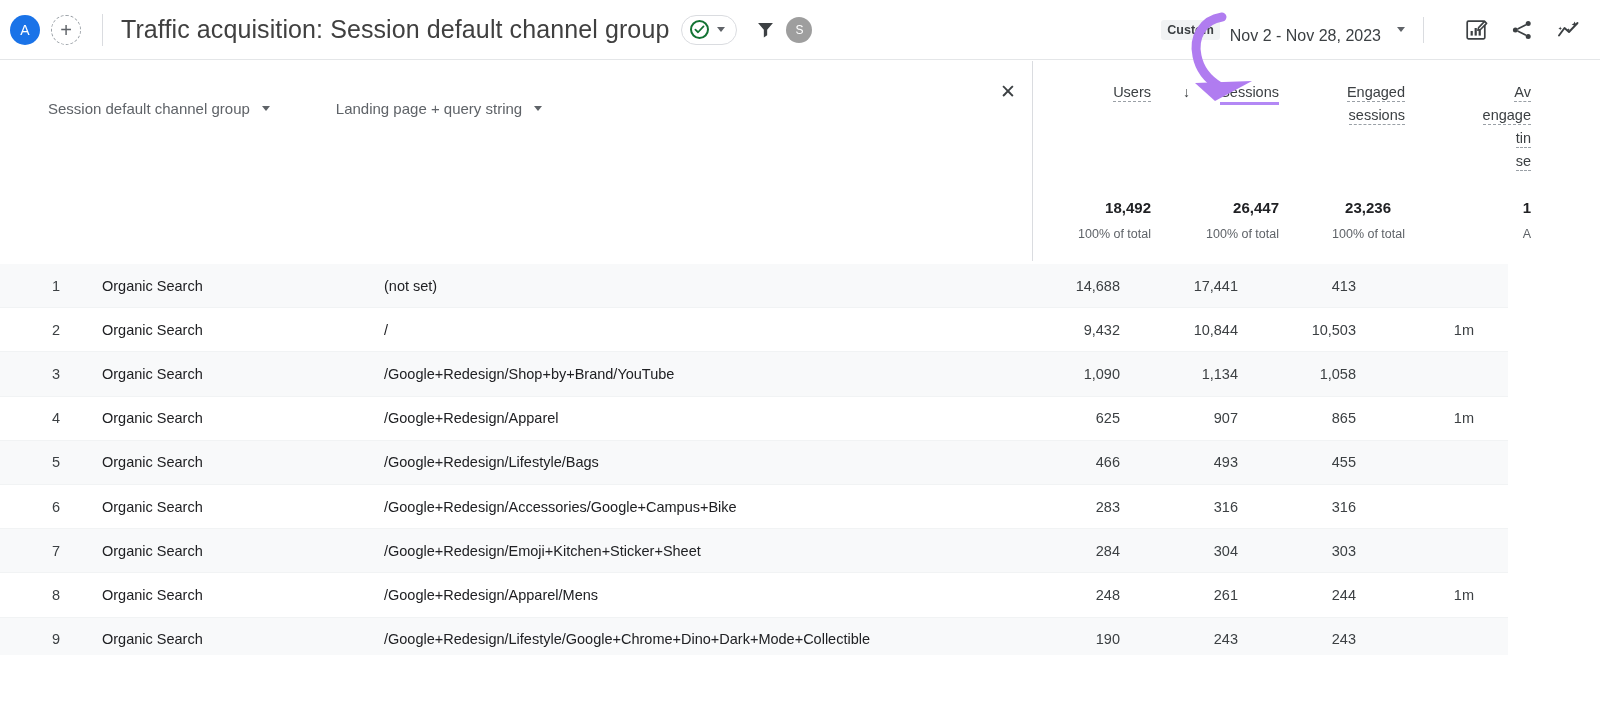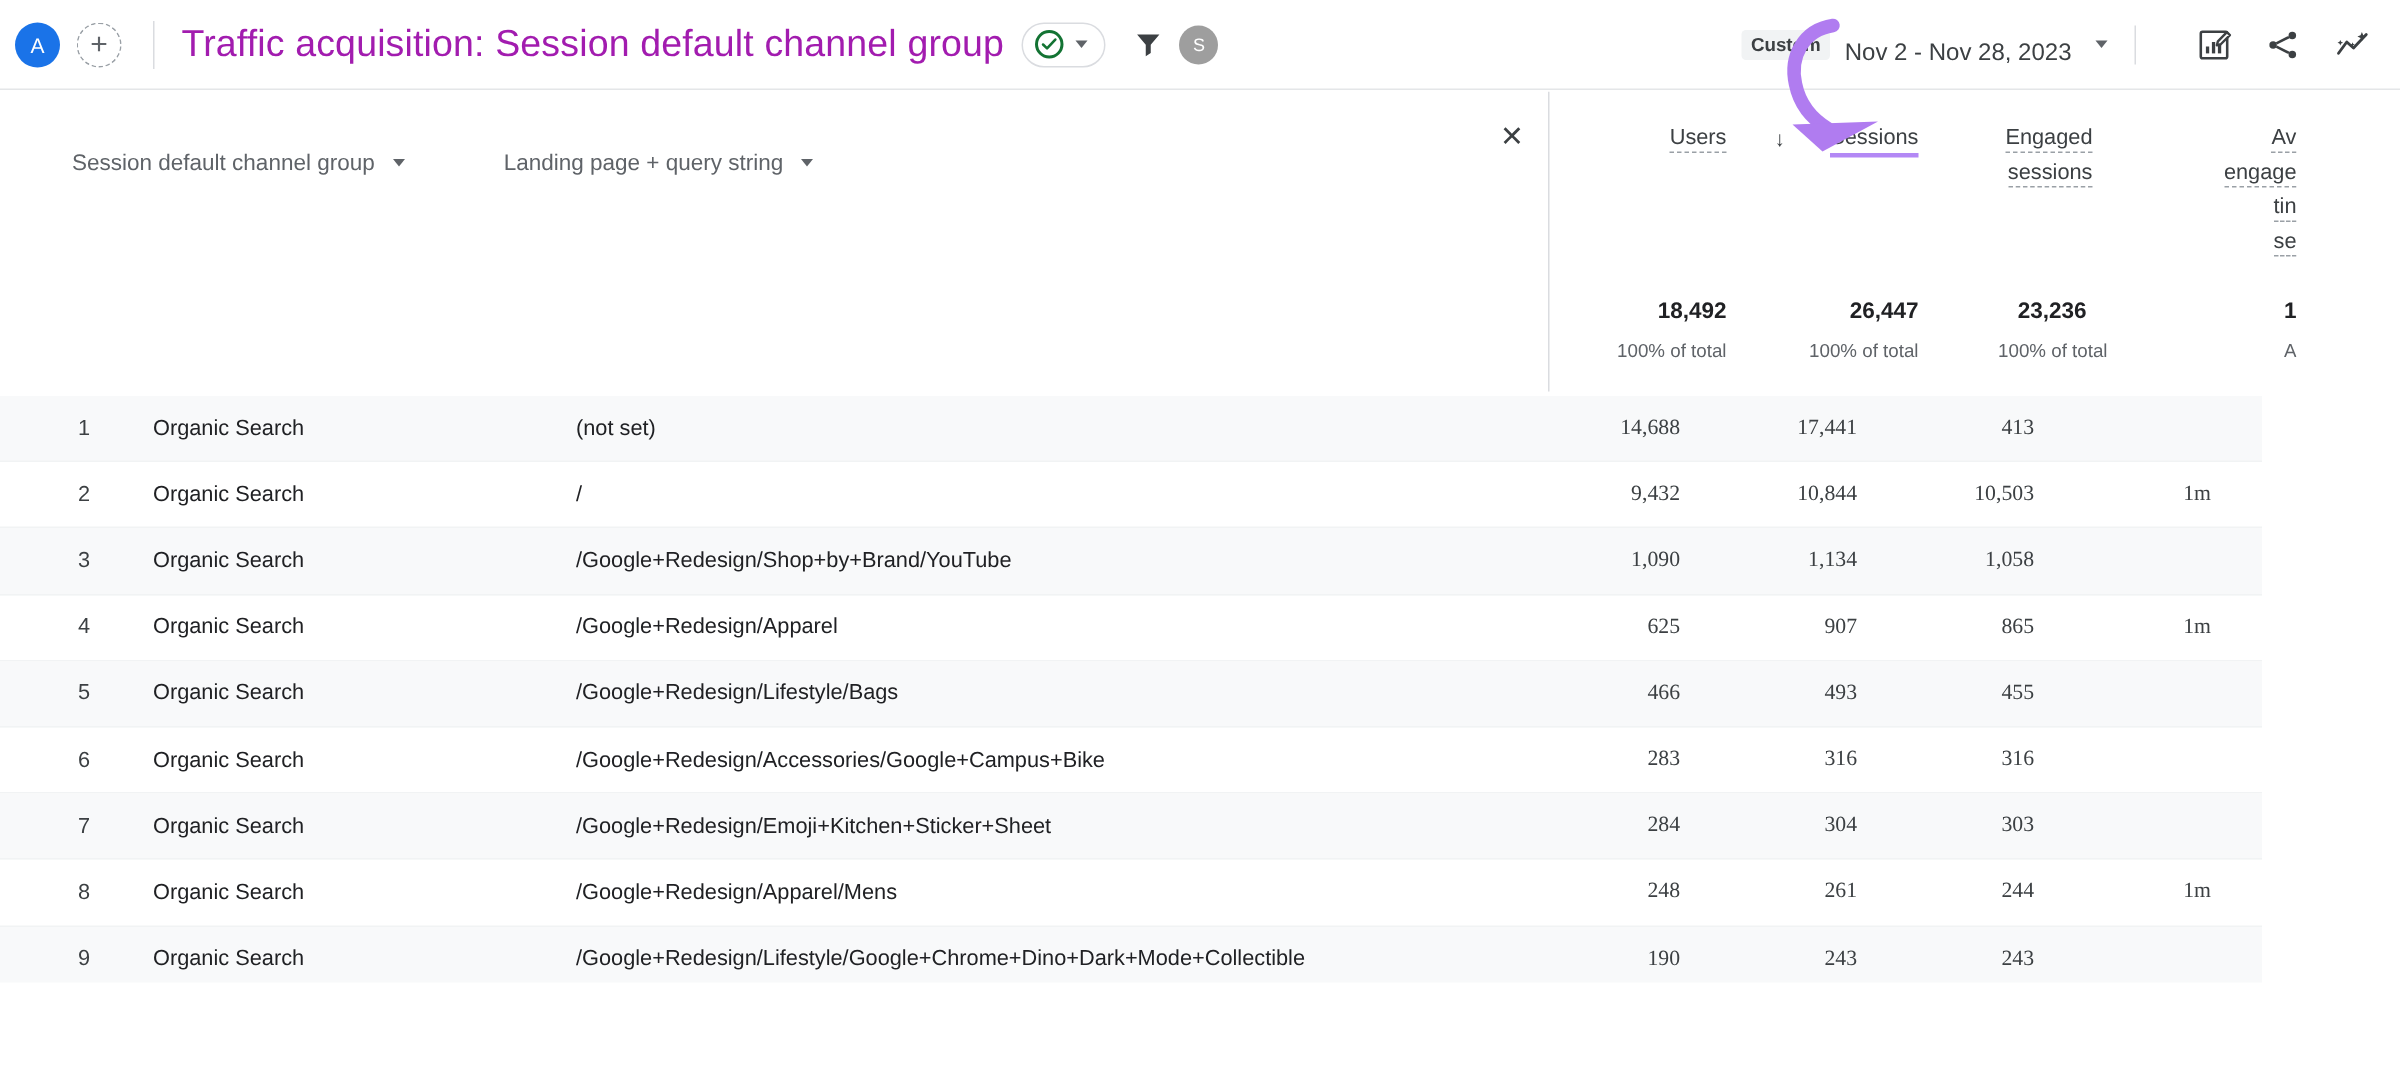--- a/index.html
+++ b/index.html
@@ -31,21 +31,21 @@
     border: 1.6px dashed #9aa0a6; color: #5f6368;
     display: flex; align-items: center; justify-content: center;
     font-size: 20px; line-height: 1; margin-left: 11px; flex: 0 0 auto;
     font-weight: 300;
   }
   .hdr-divider {
     width: 1px; height: 32px; background: #dadce0;
     margin: 0 18px 0 21px; flex: 0 0 auto;
   }
   .page-title {
-    font-size: 25px; color: #a21caf; font-weight: 400;
+    font-size: 25px; color: #404040; font-weight: 400;
     white-space: nowrap; letter-spacing: .1px;
   }
   .check-pill {
     display: flex; align-items: center; gap: 8px;
     border: 1px solid #dadce0; border-radius: 16px;
     height: 30px; padding: 0 11px 0 8px;
     margin-left: 12px; flex: 0 0 auto;
   }
   .check-ring {
     width: 19px; height: 19px; border-radius: 50%;
@@ -157,21 +157,21 @@
   .row .chan {
     width: 312px; padding-left: 30px;
     font-size: 14.5px; color: #202124;
   }
   .row .page {
     flex: 0 0 auto; width: 618px;
     font-size: 14.5px; color: #202124;
   }
   .row .num {
     width: 118px; text-align: right;
-    font-size: 14.5px; color: #3c4043; font-family: Liberation Serif, serif;
+    font-size: 14.5px; color: #3c4043;
   }
   .row .num.m4 { width: 118px; overflow: hidden; text-align: right; }
   .row.faded .idx, .row.faded .chan, .row.faded .page, .row.faded .num {
     color: #9aa0a6;
   }
 
   
   .anno { position: absolute; top: 0; left: 0; pointer-events: none; z-index: 9; }
 </style>
 </head>
@@ -247,21 +247,21 @@
 
     <div class="mh-col" style="left:0px;">
       <span class="seg"><span>Users</span></span>
     </div>
 
     <span class="sort-arrow" style="left:150px; top:20px;">↓</span>
     <div class="mh-col sorted" style="left:128px;">
       <span class="seg"><span>Sessions</span></span>
     </div>
 
-    <div class="mh-col" style="left:244px;">
+    <div class="mh-col" style="left:254px;">
       <span class="seg"><span>Engaged</span></span><br>
       <span class="seg"><span>sessions</span></span>
     </div>
 
     <div class="mh-col" style="left:380px; width:118px; overflow:hidden; white-space:nowrap;">
       <span class="seg"><span>Av</span></span><br>
       <span class="seg"><span>engage</span></span><br>
       <span class="seg"><span>tin</span></span><br>
       <span class="seg"><span>se</span></span>
     </div>

